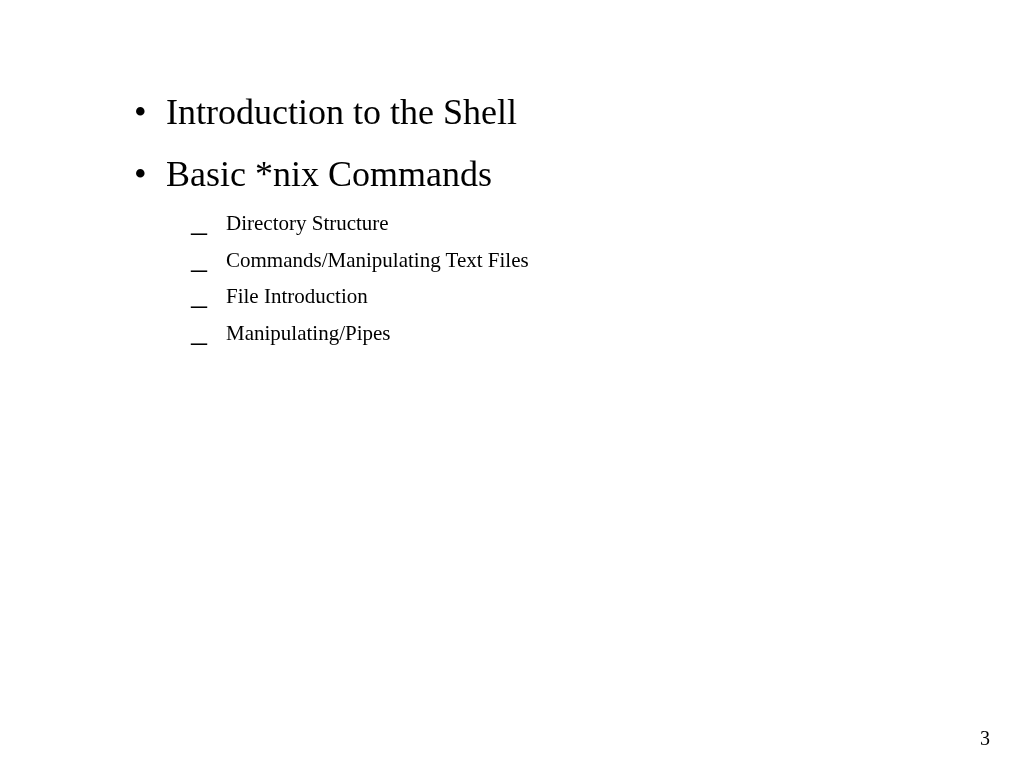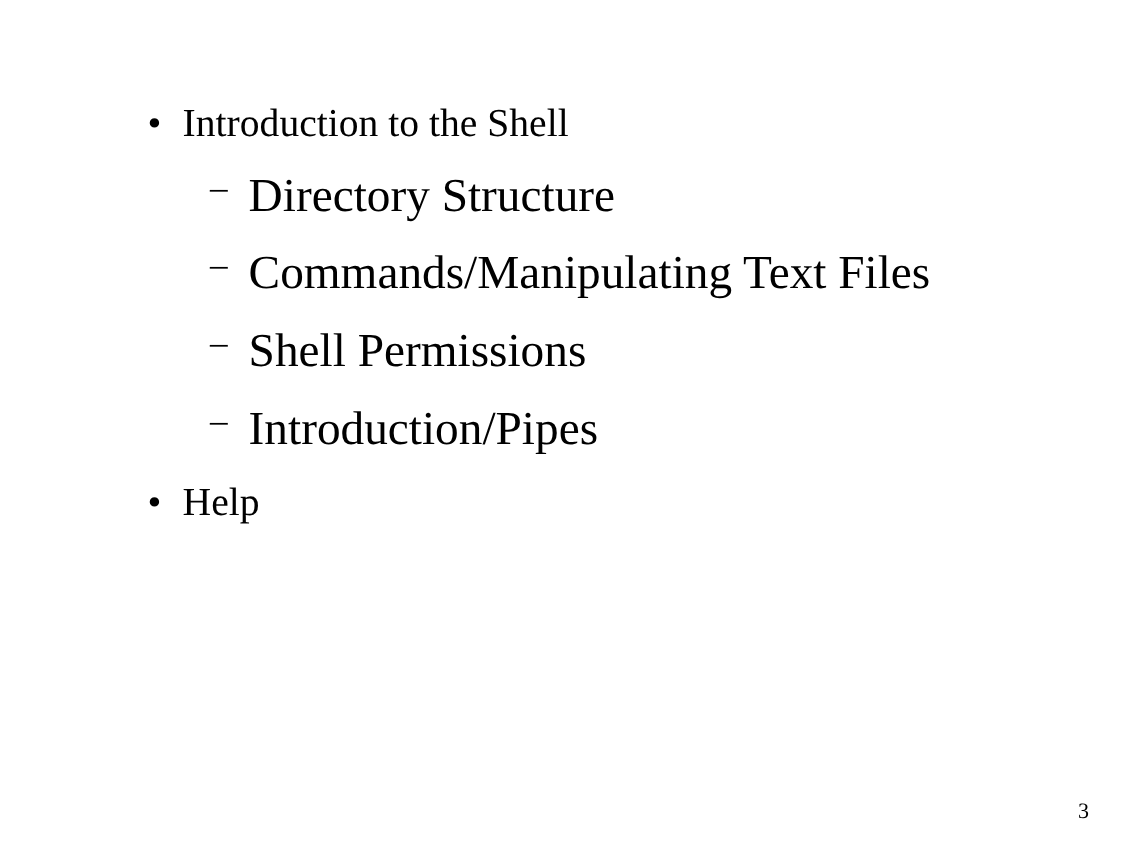--- a/index.html
+++ b/index.html
@@ -27,21 +27,21 @@
       padding-left: 40px;
     }
     .level-1::before {
       content: "•";
       position: absolute;
       left: 8px;
       top: 0;
       font-size: 36px;
     }
     .level-2 {
-      font-size: 43px;
+      font-size: 21px;
       line-height: 1.55;
       position: relative;
       padding-left: 100px;
     }
     .level-2::before {
       content: "–";
       position: absolute;
       left: 65px;
       top: 0;
       font-size: 32px;
@@ -52,20 +52,20 @@
       right: 38px;
       font-size: 20px;
       color: #000000;
     }
   </style>
 </head>
 <body>
 
 <div class="slide-content">
   <div class="level-1">Introduction to the Shell</div>
+  <div class="level-1">Basic *nix Commands</div>
   <div class="level-2">Directory Structure</div>
   <div class="level-2">Commands/Manipulating Text Files</div>
-  <div class="level-2">Shell Permissions</div>
-  <div class="level-2">Introduction/Pipes</div>
-  <div class="level-1">Help</div>
+  <div class="level-2">File Introduction</div>
+  <div class="level-2">Manipulating/Pipes</div>
 </div>
 
 <div class="page-number">3</div>
 
 </body></html>

